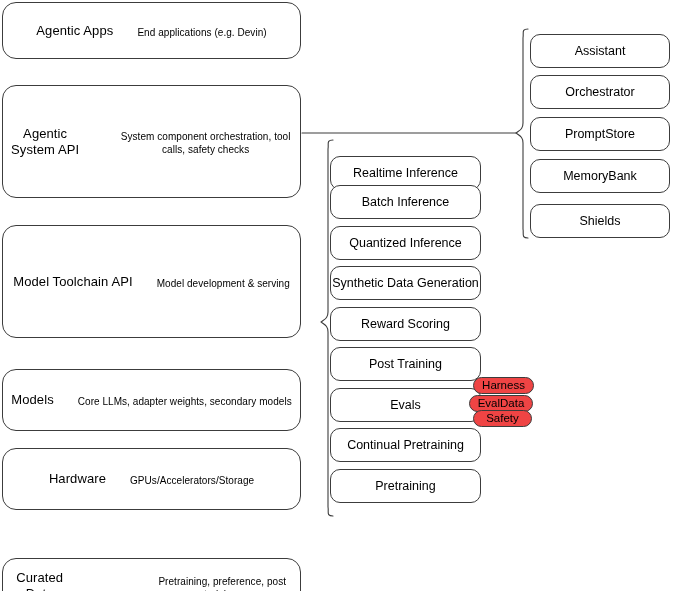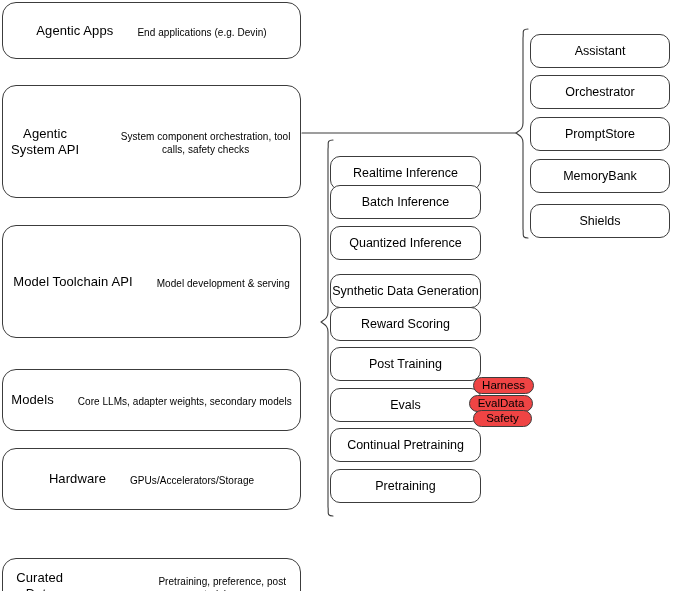--- a/index.html
+++ b/index.html
@@ -155,21 +155,21 @@
 
   <div class="box chip mid-chip" style="top:156px;">
     <span>Realtime Inference</span>
   </div>
   <div class="box chip mid-chip" style="top:185px;">
     <span>Batch Inference</span>
   </div>
   <div class="box chip mid-chip" style="top:226px;">
     <span>Quantized Inference</span>
   </div>
-  <div class="box chip mid-chip" style="top:274px;">
+  <div class="box chip mid-chip" style="top:266px;">
     <span>Synthetic Data Generation</span>
   </div>
   <div class="box chip mid-chip" style="top:307px;">
     <span>Reward Scoring</span>
   </div>
   <div class="box chip mid-chip" style="top:347px;">
     <span>Post Training</span>
   </div>
   <div class="box chip mid-chip" style="top:388px;">
     <span>Evals</span>

